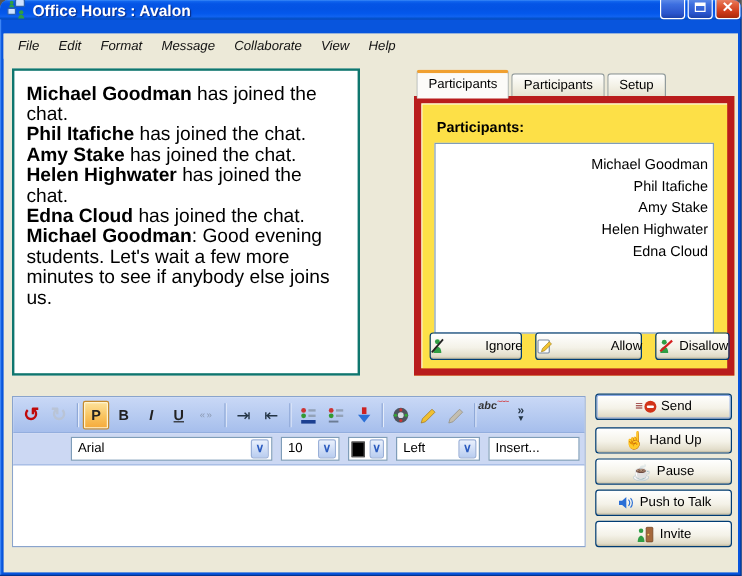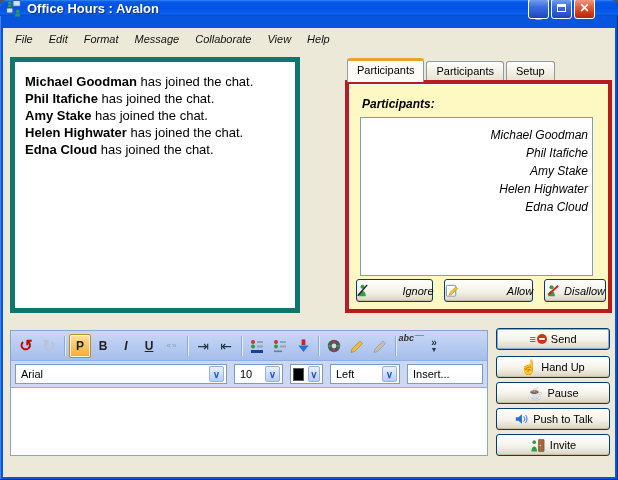--- a/index.html
+++ b/index.html
@@ -1,47 +1,47 @@
 <!DOCTYPE html>
 <html><head>
 <meta charset="utf-8">
 <style>
   html,body{margin:0;padding:0;background:#555;}
   *{box-sizing:border-box;font-family:"Liberation Sans",sans-serif;}
   .window{position:relative;width:618px;height:480px;background:#0855dd;border-radius:7px 7px 0 0;overflow:hidden;
     box-shadow:inset -1px -1px 0 #03338f, inset 1px 0 0 #3d85f5;}
   
-  .titlebar{position:absolute;left:0;top:0;right:0;height:16px;display:flex;align-items:center;padding:0 23px 0 6px;
+  .titlebar{position:absolute;left:0;top:0;right:0;height:16px;display:flex;align-items:flex-end;padding:0 1px 0 6px;
     background:linear-gradient(180deg,#3b8bf8 0%,#0f63ee 8%,#0555e6 20%,#0353e4 45%,#0458ec 70%,#0f62f0 86%,#0450c8 97%,#03388f 100%);
     border-radius:7px 7px 0 0;}
   .title-icon{width:17px;height:17px;margin-right:4px;flex:0 0 auto;}
   .title-text{color:#fff;font-weight:bold;font-size:13px;text-shadow:1px 1px 1px #0a2a80;flex:1;white-space:nowrap;overflow:hidden;}
   .winbtns{display:flex;gap:2px;}
   .winbtn{width:21px;height:21px;border-radius:3px;border:1px solid #fff;color:#fff;display:flex;align-items:center;justify-content:center;
     font-size:11px;font-weight:bold;background:linear-gradient(180deg,#7ba4f0 0%,#3d6fe0 40%,#2a55cc 80%,#1d43ad 100%);
     box-shadow:inset 0 1px 0 rgba(255,255,255,.5);}
   .winbtn.min span{align-self:flex-end;margin-bottom:2px;line-height:4px;}
   .winbtn.max span{width:9px;height:8px;border:1.5px solid #fff;border-top-width:3px;display:block;}
   .winbtn.close{background:linear-gradient(180deg,#f0a088 0%,#e1613e 40%,#cc3917 75%,#a82a0c 100%);font-size:12px;}
   
   .client{position:absolute;left:3px;right:3px;top:28px;bottom:3px;background:#ece9d8;}
   .menubar{position:absolute;left:0;top:0;right:0;height:21px;display:flex;align-items:center;padding-left:4px;background:#ece9d8;font-style:italic;}
   .menu-item{font-size:11px;color:#111;padding:3px 8px;cursor:default;}
   
-  .chat-box{position:absolute;left:7px;top:29px;width:290px;height:256px;background:#fff;border:5px solid #0f766e;
-    padding:11px 10px;overflow:hidden;font-size:13px;line-height:17px;color:#000;}
+  .chat-box{position:absolute;left:7px;top:29px;width:290px;height:256px;background:#fff;border:2px solid #0f766e;
+    padding:11px 10px;overflow:hidden;font-size:16px;line-height:17px;color:#000;}
   .msg b{font-weight:bold;}
   
   .side{position:absolute;left:342px;top:30px;width:268px;height:255px;text-align:right;}
   .tabstrip{position:absolute;left:0;top:0;right:0;height:23px;display:flex;align-items:flex-end;gap:2px;padding-left:2px;}
   .tab{border:1px solid #919b9c;border-bottom:none;border-radius:3px 3px 0 0;font-size:11px;padding:3px 9px 4px;
     background:linear-gradient(180deg,#fefefd,#f2f0e4 55%,#e5e1cf);position:relative;z-index:1;cursor:default;}
   .tab.active{background:#fcfbf8;border-top:3px solid #f0a030;padding-top:3px;margin-bottom:-1px;padding-bottom:6px;z-index:3;}
-  .tabpanel{position:absolute;left:0;top:22px;right:1px;bottom:0;border:4px solid #b91c1c;background:#fef9c3;
-    box-shadow:inset 1px 1px 0 #fcfbf8;z-index:2;font-style:italic;}
+  .tabpanel{position:absolute;left:0;top:22px;right:1px;bottom:0;border:6px solid #b91c1c;background:#fde047;
+    box-shadow:inset 1px 1px 0 #fcfbf8;z-index:2;}
   .plabel{position:absolute;left:13px;top:13px;font-size:12px;font-weight:bold;}
   .plist{position:absolute;left:11px;top:33px;width:233px;height:159px;background:#fff;border:1px solid #7f9db9;
     padding:8px 4px 4px 42px;font-size:12px;overflow:hidden;}
   .p-item{line-height:18px;white-space:nowrap;}
   .modrow{position:absolute;left:7px;bottom:7px;right:10px;display:flex;gap:11px;}
   .xpbtn{border:1px solid #003c74;border-radius:3px;font-size:11px;color:#000;display:flex;align-items:center;justify-content:center;gap:4px;
     background:linear-gradient(180deg,#ffffff 0%,#f4f2e8 55%,#e4dfcd 85%,#d6d0ba 100%);
     box-shadow:inset 0 -1px 0 #c5bfa8;cursor:default;}
   .modbtn{height:23px;}
   .modbtn.b1{width:77px;gap:32px;} .modbtn.b2{width:89px;gap:48px;} .modbtn.b3{width:81px;}
@@ -65,21 +65,21 @@
   .spell .wave{font-size:7px;color:#d41f1f;letter-spacing:-1px;margin-top:-2px;}
   .ovf{display:flex;flex-direction:column;align-items:center;line-height:7px;color:#234;}
   .ovf .c1{font-size:10px;font-weight:bold;} .ovf .c2{font-size:7px;}
   
   .fbar{position:absolute;left:0;top:30px;right:0;height:27px;display:flex;align-items:center;gap:7px;padding:0 4px;
     background:#ccd8f3;border-bottom:1px solid #93aede;}
   .combo{display:flex;align-items:center;justify-content:space-between;background:#fff;border:1px solid #7f9db9;height:20px;
     font-size:11px;padding:0 2px 0 5px;color:#000;}
   .combo .arrow{width:15px;height:16px;display:flex;align-items:center;justify-content:center;color:#2b5bbf;font-weight:bold;font-size:10px;
     background:linear-gradient(180deg,#eaf1fd,#b9cdf0);border:1px solid #9ab0d8;border-radius:2px;margin-left:4px;}
-  .combo.font{flex:1;} .combo.size{width:49px;} .combo.color{width:33px;padding-left:2px;} .combo.align{width:70px;} 
+  .combo.font{flex:1;margin-left:44px;} .combo.size{width:49px;} .combo.color{width:33px;padding-left:2px;} .combo.align{width:70px;} 
   .insertbox{width:76px;height:20px;background:#fff;border:1px solid #7f9db9;font-size:11px;display:flex;align-items:center;padding-left:5px;}
   .swatch{width:13px;height:13px;border:1px solid #555;}
   .editarea{position:absolute;left:0;top:57px;right:0;bottom:0;background:#fff;}
   
   .actions{position:absolute;left:493px;top:300px;width:114px;}
   .actbtn{position:absolute;left:0;width:114px;height:22px;}
   .actbtn.default{box-shadow:inset 0 0 0 1px #8aa8e4, inset 0 -1px 0 #c5bfa8;}
   .ai{width:16px;height:15px;flex:0 0 auto;display:flex;align-items:center;justify-content:center;}
   .send-ic{display:inline-flex;align-items:center;gap:1px;}
   .send-lines{color:#8a1f1f;font-weight:bold;font-size:11px;}
@@ -133,20 +133,21 @@
         <div class="msg"><b>Michael Goodman</b><span> has joined the chat.</span></div>
 
         <div class="msg"><b>Phil Itafiche</b><span> has joined the chat.</span></div>
 
         <div class="msg"><b>Amy Stake</b><span> has joined the chat.</span></div>
 
         <div class="msg"><b>Helen Highwater</b><span> has joined the chat.</span></div>
 
         <div class="msg"><b>Edna Cloud</b><span> has joined the chat.</span></div>
 
+        <div class="msg"><b>Michael Goodman</b><span>: Good evening students. Let's wait a few more minutes to see if anybody else joins us.</span></div>
       </div>
 
     <div class="side">
       <div class="tabstrip">
         <div class="tab active">Participants</div>
         <div class="tab">Participants</div>
         <div class="tab">Setup</div>
       </div>
       <div class="tabpanel">
         <div class="plabel">Participants:</div>

